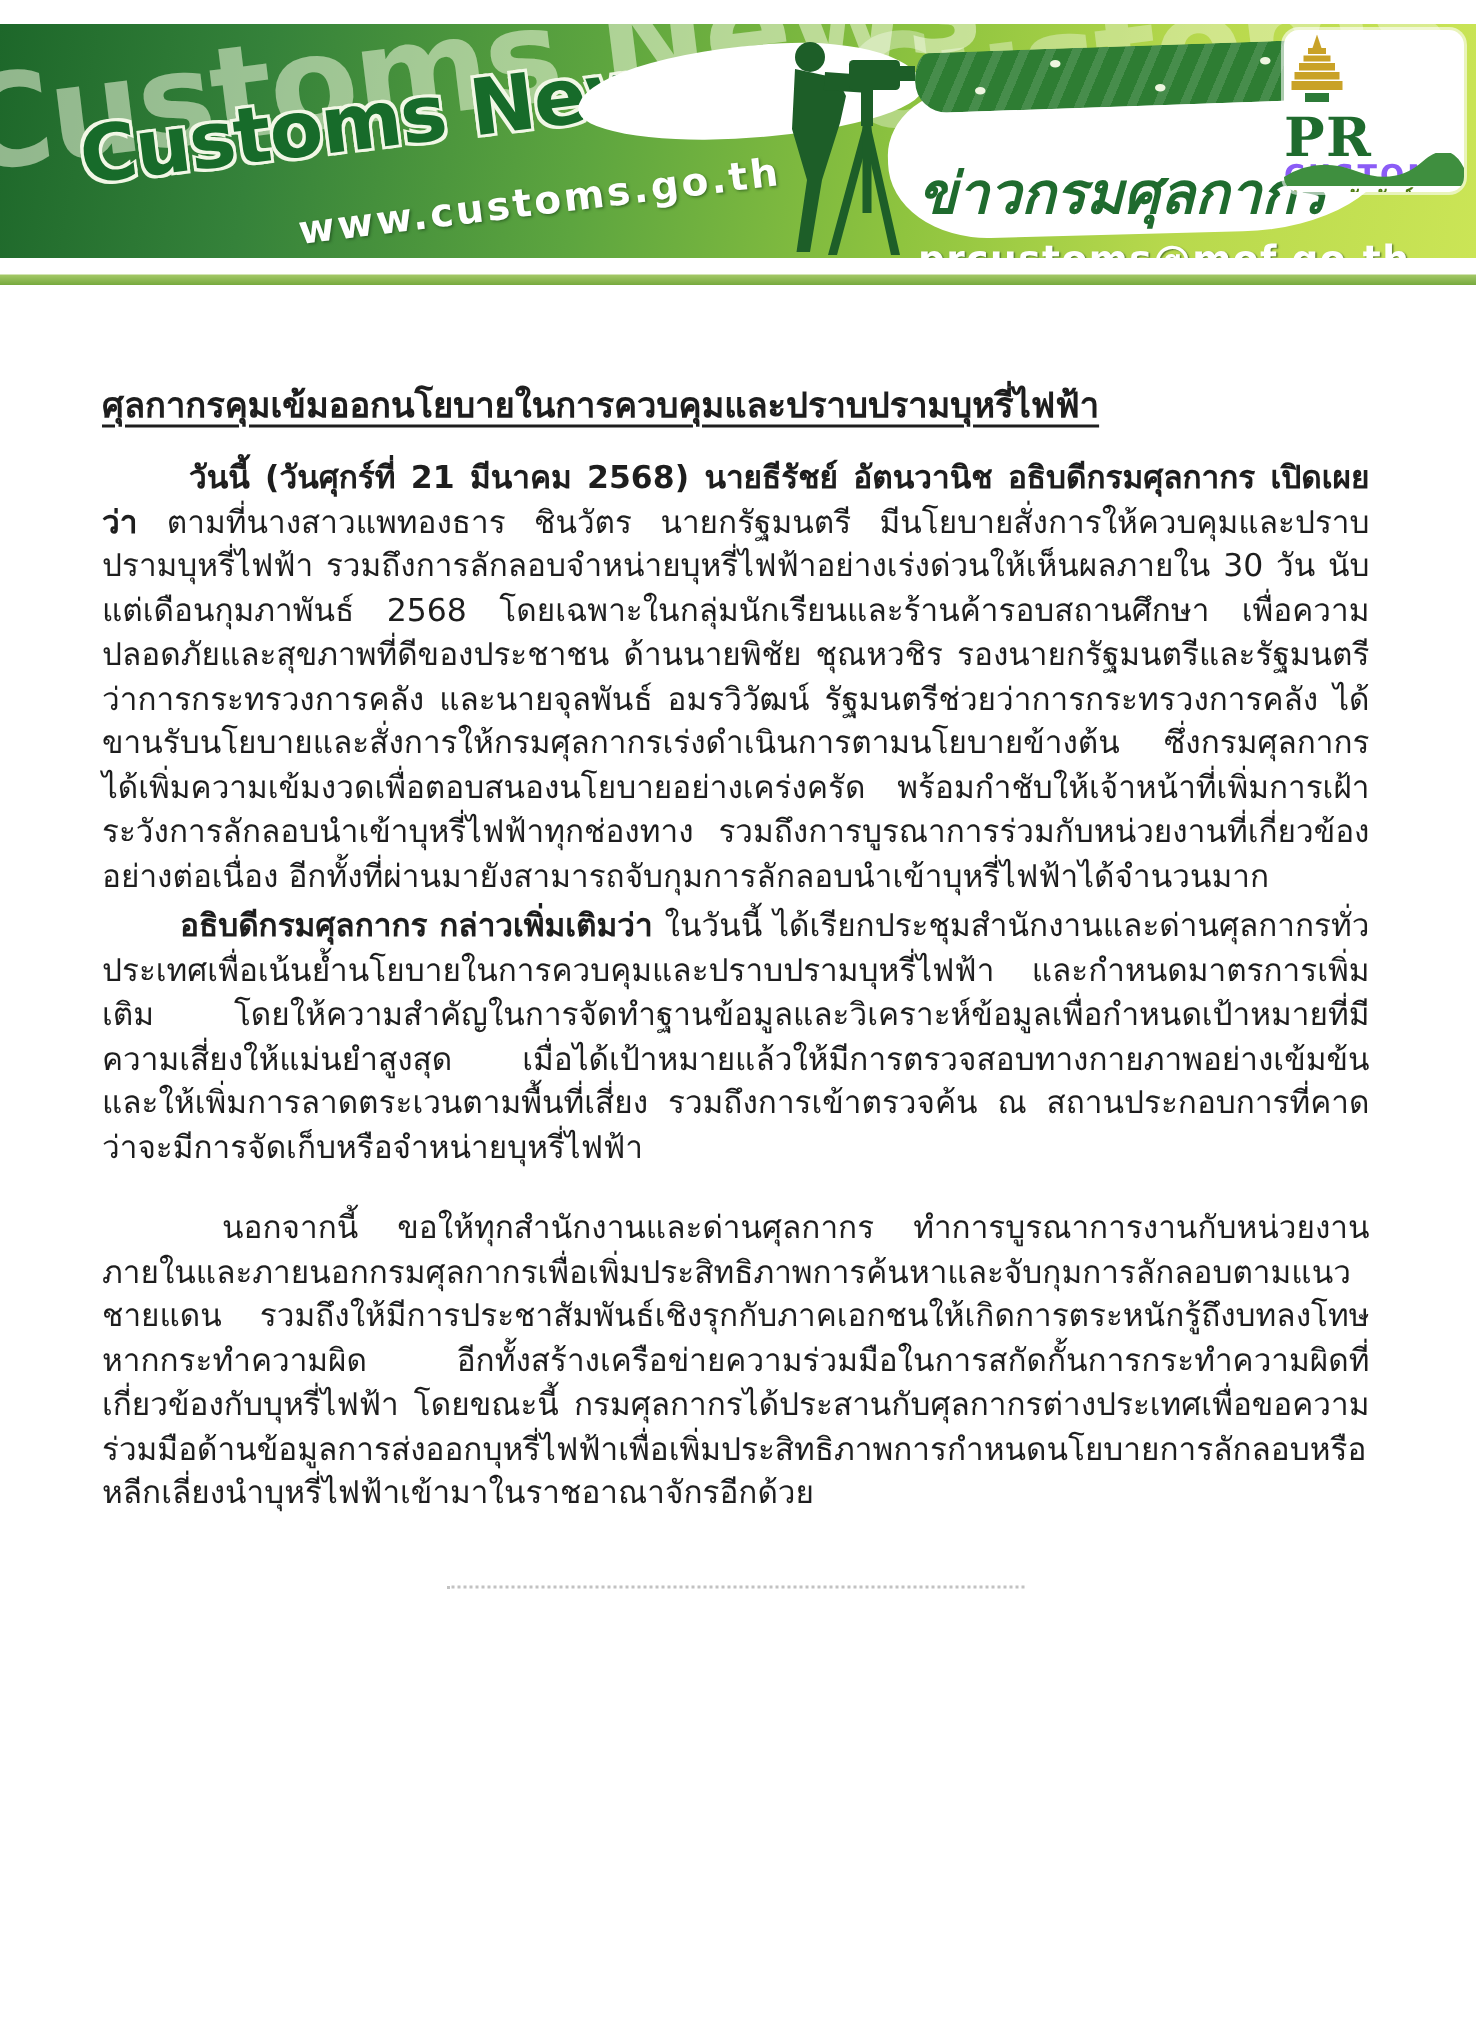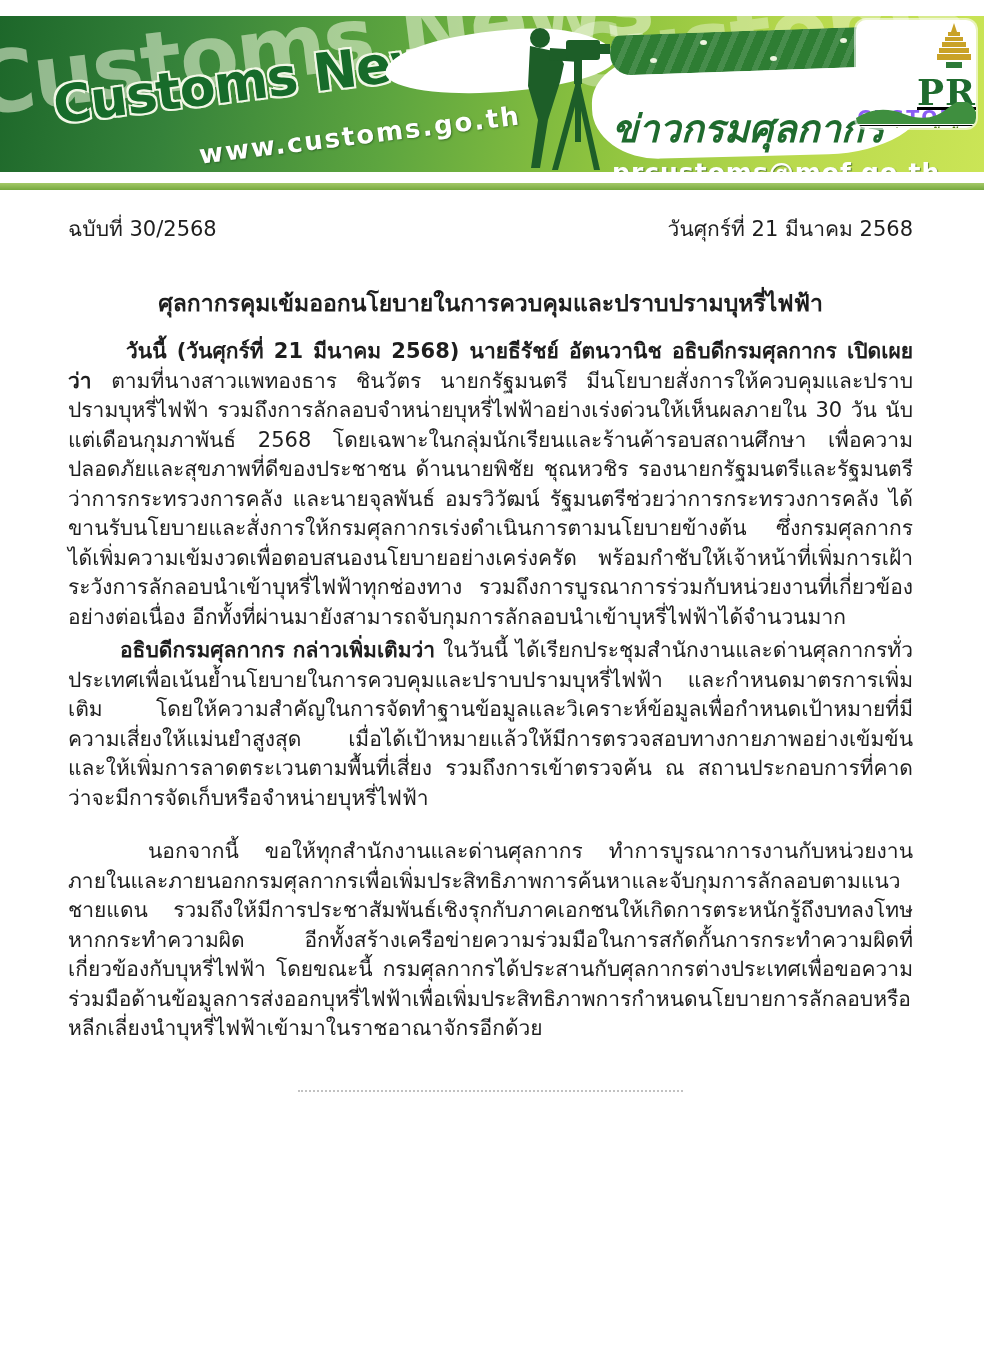--- a/index.html
+++ b/index.html
@@ -49,41 +49,41 @@
   }
   .banner-email {
     position:absolute; left:612px; top:142px; font-size:25px; font-weight:700; color:#ffffff;
     text-shadow:1px 1px 1px rgba(30,70,30,0.6); letter-spacing:1px; white-space:nowrap;
   }
   .cameraman { position:absolute; left:500px; top:8px; }
 
   
   .pr-badge {
     position:absolute; right:8px; top:4px; width:120px; height:108px; background:#ffffff;
-    border-radius:10px; text-align:right; overflow:hidden; box-shadow:0 0 0 2px rgba(255,255,255,0.6);text-decoration:underline;
+    border-radius:10px; text-align:left; overflow:hidden; box-shadow:0 0 0 2px rgba(255,255,255,0.6);
   }
   .pr-badge .pagoda { margin-top:3px; }
   .pr-text { font-family:"DejaVu Serif", serif; font-weight:bold; font-size:36px; color:#1f6b2e; line-height:34px; letter-spacing:1px; }
   .customs-text { font-weight:bold; font-size:19px; color:#8b5cf6; letter-spacing:2px; line-height:16px; }
   .badge-thai1 { font-weight:bold; font-size:14px; color:#4d7c0f; line-height:17px; }
   .badge-thai2 { font-weight:bold; font-size:15px; color:#c9a227; line-height:13px; }
   .badge-wave { position:absolute; bottom:0; left:0; }
 
   
   .green-rule {
     position:absolute; top:183px; left:0; width:984px; height:7px;
     background:linear-gradient(#a5c968,#76a93e);
   }
 
   
   .doc { position:absolute; top:212px; left:68px; width:845px; color:#1e1e1e; }
   .meta { display:flex; justify-content:space-between; font-size:21px; }
   .headline {
-    margin-top:40px; text-align:center; font-size:23px; font-weight:bold;
-    text-underline-offset:5px; text-decoration-thickness:2px;
+    margin-top:40px; text-align:left; font-size:23px; font-weight:bold;
+    text-decoration:underline; text-underline-offset:5px; text-decoration-thickness:2px;
   }
   .para { font-size:21px; line-height:29.5px; text-align:justify; }
   .p1 { margin-top:16px; text-indent:58px; }
   .p2 { margin-top:4px; text-indent:52px; }
   .p3 { margin-top:24px; text-indent:80px; }
   .para b { font-weight:bold; }
   .divider { margin:46px auto 0; width:385px; border-top:2px dotted #c2c2c2; height:0; }
 </style>
 </head>
 <body>
@@ -144,24 +144,20 @@
       <svg width="120" height="22" viewBox="0 0 120 22">
         <path d="M0,16 Q22,2 48,12 T92,6 T120,10 L120,22 L0,22 Z" fill="#3f8f3f"></path>
       </svg>
     </div>
   </div>
 </div>
 
 <div class="green-rule"></div>
 
 <div class="doc">
-  <div class="meta">
-    <span>ฉบับที่ 30/2568</span>
-    <span>วันศุกร์ที่ 21 มีนาคม 2568</span>
-  </div>
 
   <div class="headline">ศุลกากรคุมเข้มออกนโยบายในการควบคุมและปราบปรามบุหรี่ไฟฟ้า</div>
 
   <p class="para p1"><b>วันนี้ (วันศุกร์ที่ 21 มีนาคม 2568) นายธีรัชย์ อัตนวานิช อธิบดีกรมศุลกากร เปิดเผยว่า </b><span>ตามที่นางสาวแพทองธาร ชินวัตร นายกรัฐมนตรี มีนโยบายสั่งการให้ควบคุมและปราบปรามบุหรี่ไฟฟ้า รวมถึงการลักลอบจำหน่ายบุหรี่ไฟฟ้าอย่างเร่งด่วนให้เห็นผลภายใน 30 วัน นับแต่เดือนกุมภาพันธ์ 2568 โดยเฉพาะในกลุ่มนักเรียนและร้านค้ารอบสถานศึกษา เพื่อความปลอดภัยและสุขภาพที่ดีของประชาชน ด้านนายพิชัย ชุณหวชิร รองนายกรัฐมนตรีและรัฐมนตรีว่าการกระทรวงการคลัง และนายจุลพันธ์ อมรวิวัฒน์ รัฐมนตรีช่วยว่าการกระทรวงการคลัง ได้ขานรับนโยบายและสั่งการให้กรมศุลกากรเร่งดำเนินการตามนโยบายข้างต้น ซึ่งกรมศุลกากรได้เพิ่มความเข้มงวดเพื่อตอบสนองนโยบายอย่างเคร่งครัด พร้อมกำชับให้เจ้าหน้าที่เพิ่มการเฝ้าระวังการลักลอบนำเข้าบุหรี่ไฟฟ้าทุกช่องทาง รวมถึงการบูรณาการร่วมกับหน่วยงานที่เกี่ยวข้องอย่างต่อเนื่อง อีกทั้งที่ผ่านมายังสามารถจับกุมการลักลอบนำเข้าบุหรี่ไฟฟ้าได้จำนวนมาก</span></p>
 
   <p class="para p2"><b>อธิบดีกรมศุลกากร กล่าวเพิ่มเติมว่า </b><span>ในวันนี้ ได้เรียกประชุมสำนักงานและด่านศุลกากรทั่วประเทศเพื่อเน้นย้ำนโยบายในการควบคุมและปราบปรามบุหรี่ไฟฟ้า และกำหนดมาตรการเพิ่มเติม โดยให้ความสำคัญในการจัดทำฐานข้อมูลและวิเคราะห์ข้อมูลเพื่อกำหนดเป้าหมายที่มีความเสี่ยงให้แม่นยำสูงสุด เมื่อได้เป้าหมายแล้วให้มีการตรวจสอบทางกายภาพอย่างเข้มข้น และให้เพิ่มการลาดตระเวนตามพื้นที่เสี่ยง รวมถึงการเข้าตรวจค้น ณ สถานประกอบการที่คาดว่าจะมีการจัดเก็บหรือจำหน่ายบุหรี่ไฟฟ้า</span></p>
 
   <p class="para p3"><b></b><span>นอกจากนี้ ขอให้ทุกสำนักงานและด่านศุลกากร ทำการบูรณาการงานกับหน่วยงานภายในและภายนอกกรมศุลกากรเพื่อเพิ่มประสิทธิภาพการค้นหาและจับกุมการลักลอบตามแนวชายแดน รวมถึงให้มีการประชาสัมพันธ์เชิงรุกกับภาคเอกชนให้เกิดการตระหนักรู้ถึงบทลงโทษหากกระทำความผิด อีกทั้งสร้างเครือข่ายความร่วมมือในการสกัดกั้นการกระทำความผิดที่เกี่ยวข้องกับบุหรี่ไฟฟ้า โดยขณะนี้ กรมศุลกากรได้ประสานกับศุลกากรต่างประเทศเพื่อขอความร่วมมือด้านข้อมูลการส่งออกบุหรี่ไฟฟ้าเพื่อเพิ่มประสิทธิภาพการกำหนดนโยบายการลักลอบหรือหลีกเลี่ยงนำบุหรี่ไฟฟ้าเข้ามาในราชอาณาจักรอีกด้วย</span></p>
 
   <div class="divider"></div>

